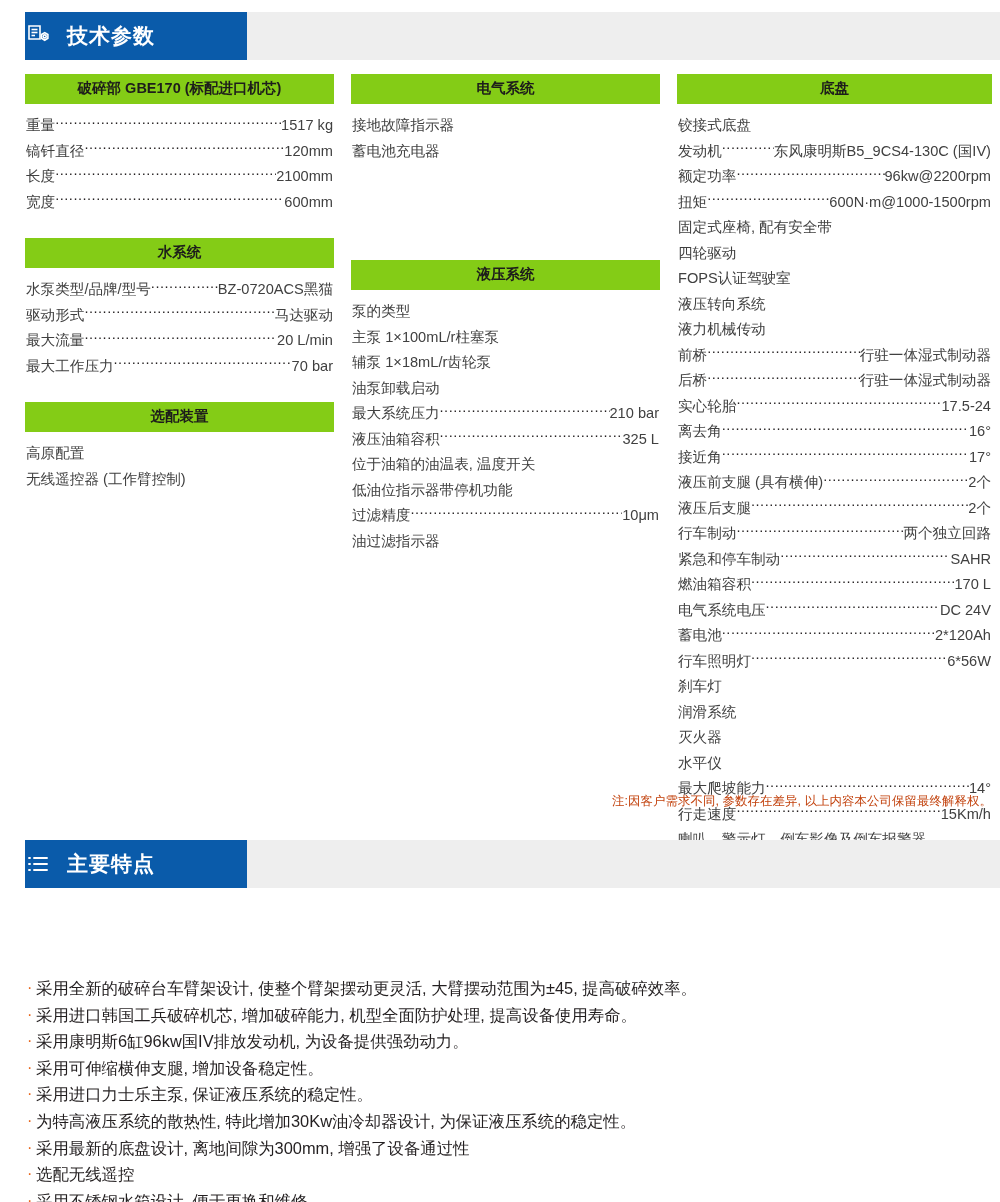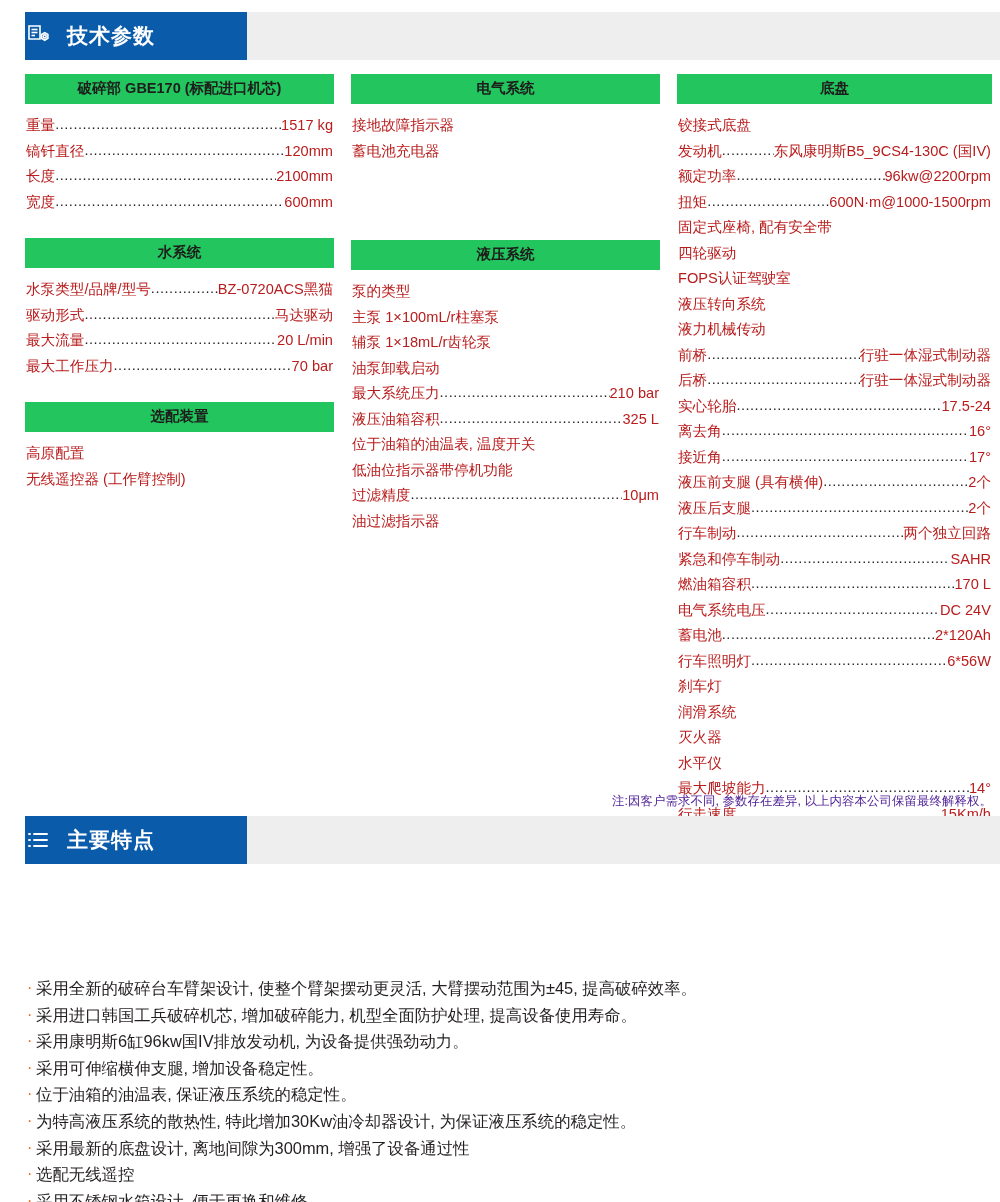--- a/index.html
+++ b/index.html
@@ -51,37 +51,37 @@
     left: 25px;
     right: 8px;
     display: flex;
     gap: 0;
   }
   .col { width: 310px; margin-right: 17px; }
   .col:last-child { margin-right: 0; width: 316px; }
 
   .grp { margin-bottom: 18px; }
   .grp-head {
-    background: #22c55e;
+    background: #84cc16;
     color: #1d1d1b;
     font-size: 14.5px;
     font-weight: bold;
     text-align: center;
     padding: 5px 0 6px 0;
     margin-bottom: 9px;
   }
   .rows { padding: 0 1px; }
 
   .row {
     display: flex;
-    align-items: flex-end;
+    align-items: center;
     font-size: 14.6px;
     line-height: 25.5px;
     white-space: nowrap;
-    color: #b91c1c;
+    color: #404040;
   }
   .row .lab { flex: 0 0 auto; }
   .row .dots {
     flex: 1 1 auto;
     overflow: hidden;
     margin: 0 0px;
     position: relative;
     height: 1em;
   }
   .row .dots::after {
@@ -96,21 +96,21 @@
   }
   .row .val { flex: 0 0 auto; }
   .row.plain .lab { flex: 1 1 auto; white-space: normal; }
 
   
   .footnote {
     position: absolute;
     top: 793px;
     right: 8px;
     font-size: 12.4px;
-    color: #4c1d95;
+    color: #c2410c;
     letter-spacing: 0.1px;
   }
 
   
   .features {
     position: absolute;
     top: 975px;
     left: 27px;
     right: 20px;
   }
@@ -227,21 +227,21 @@
         <div class="rows">
           <div class="row plain">
               <span class="lab">接地故障指示器</span>
             </div>
           <div class="row plain">
               <span class="lab">蓄电池充电器</span>
             </div>
         </div>
       </div>
 
-      <div class="grp" style="margin-top:76px;">
+      <div class="grp" style="margin-top:96px;">
         <div class="grp-head">液压系统</div>
         <div class="rows">
           <div class="row plain">
               <span class="lab">泵的类型</span>
             </div>
           <div class="row plain">
               <span class="lab">主泵 1×100mL/r柱塞泵</span>
             </div>
           <div class="row plain">
               <span class="lab">辅泵 1×18mL/r齿轮泵</span>
@@ -404,21 +404,21 @@
           <div class="row plain">
               <span class="lab">喇叭、警示灯、倒车影像及倒车报警器</span>
             </div>
         </div>
       </div>
     </div>
   </div>
 
   <div class="footnote">注:因客户需求不同, 参数存在差异, 以上内容本公司保留最终解释权。</div>
 
-  <div class="section-band" style="top:816px;">
+  <div class="section-band" style="top:840px;">
     <div class="band-grayfill"></div>
     <div class="band-blue">
       <span class="sec-icon">
         <svg viewBox="0 0 26 26" width="26" height="26" fill="none" stroke="#ffffff" stroke-width="1.9" stroke-linecap="round">
           <line x1="4" y1="7" x2="5" y2="7"></line>
           <line x1="4" y1="13" x2="5" y2="13"></line>
           <line x1="4" y1="19" x2="5" y2="19"></line>
           <line x1="9" y1="7" x2="22" y2="7"></line>
           <line x1="9" y1="13" x2="22" y2="13"></line>
           <line x1="9" y1="19" x2="22" y2="19"></line>
@@ -440,21 +440,21 @@
     <div class="feat">
         <span class="bullet">·</span>
         <span class="ftext">采用康明斯6缸96kw国IV排放发动机, 为设备提供强劲动力。</span>
       </div>
     <div class="feat">
         <span class="bullet">·</span>
         <span class="ftext">采用可伸缩横伸支腿, 增加设备稳定性。</span>
       </div>
     <div class="feat">
         <span class="bullet">·</span>
-        <span class="ftext">位于油箱的油温表, 保证液压系统的稳定性。</span>
+        <span class="ftext">采用进口力士乐主泵, 保证液压系统的稳定性。</span>
       </div>
     <div class="feat">
         <span class="bullet">·</span>
         <span class="ftext">为特高液压系统的散热性, 特此增加30Kw油冷却器设计, 为保证液压系统的稳定性。</span>
       </div>
     <div class="feat">
         <span class="bullet">·</span>
         <span class="ftext">采用最新的底盘设计, 离地间隙为300mm, 增强了设备通过性</span>
       </div>
     <div class="feat">

